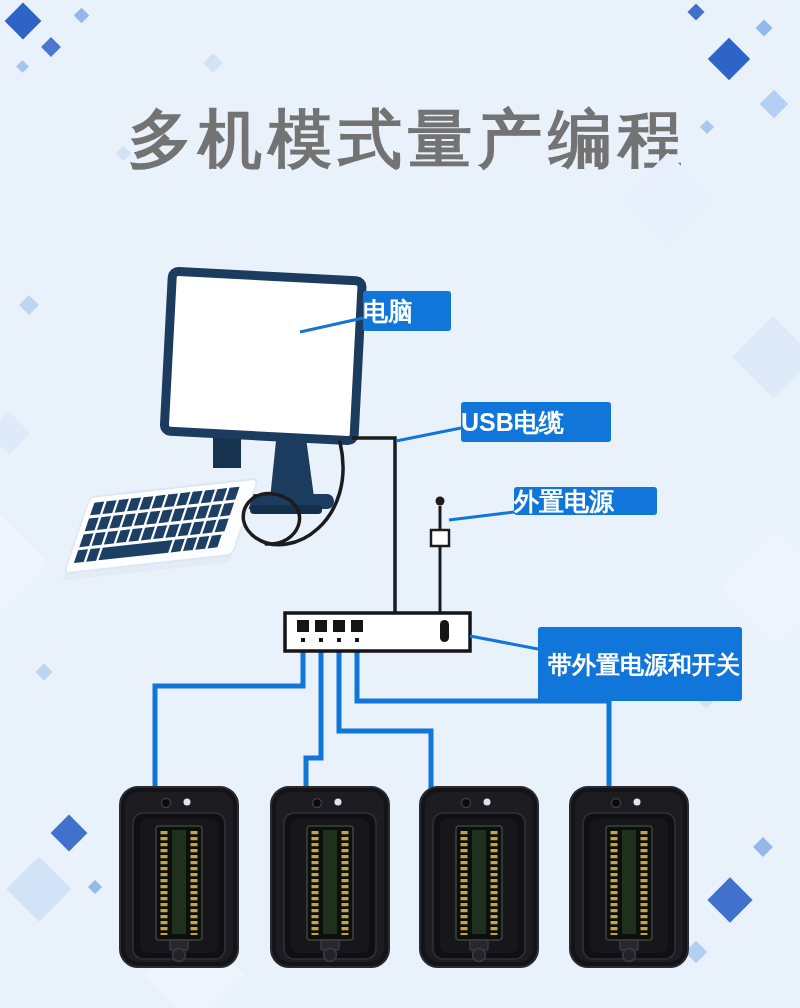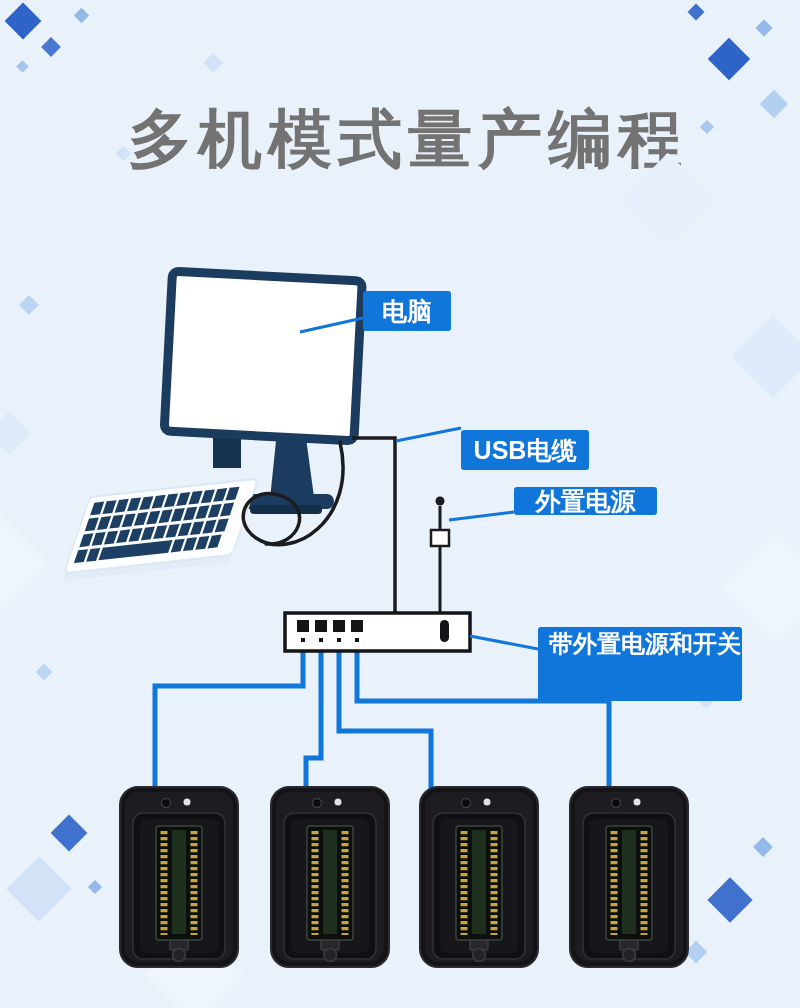--- a/index.html
+++ b/index.html
@@ -9,29 +9,29 @@
     font-family:"Liberation Sans","DejaVu Sans",sans-serif;
   }
   .page-title{
     position:absolute;top:88px;left:0;width:100%;margin:8px;
     text-align:center;font-size:64px;font-weight:900;letter-spacing:6px;
     color:#737373;
   }
   svg.diagram{position:absolute;left:0;top:0;width:800px;height:1008px;}
   .callout{
     position:absolute;background:#1176d9;color:#ffffff;
-    display:flex;align-items:center;justify-content:center;
+    display:flex;align-items:center;
     font-weight:700;border-radius:3px;z-index:3;
   }
   #label-computer{left:363px;top:291px;width:88px;height:40px;font-size:25px;}
-  #label-usb{left:461px;top:402px;width:128px;height:40px;font-size:25px;margin-top:28px;}
+  #label-usb{left:461px;top:402px;width:150px;height:40px;font-size:25px;}
   #label-power{left:514px;top:487px;width:143px;height:28px;font-size:25px;}
   #label-hub{
     left:538px;top:627px;width:204px;height:74px;font-size:24px;
-    align-items:flex-start;justify-content:center;
+    flex-direction:column;align-items:flex-start;justify-content:center;
     padding-left:10px;box-sizing:border-box;line-height:33px;
   }
 </style>
 </head>
 <body>
 
 <div class="stage">
 
   <h1 class="page-title">多机模式量产编程</h1>
 

